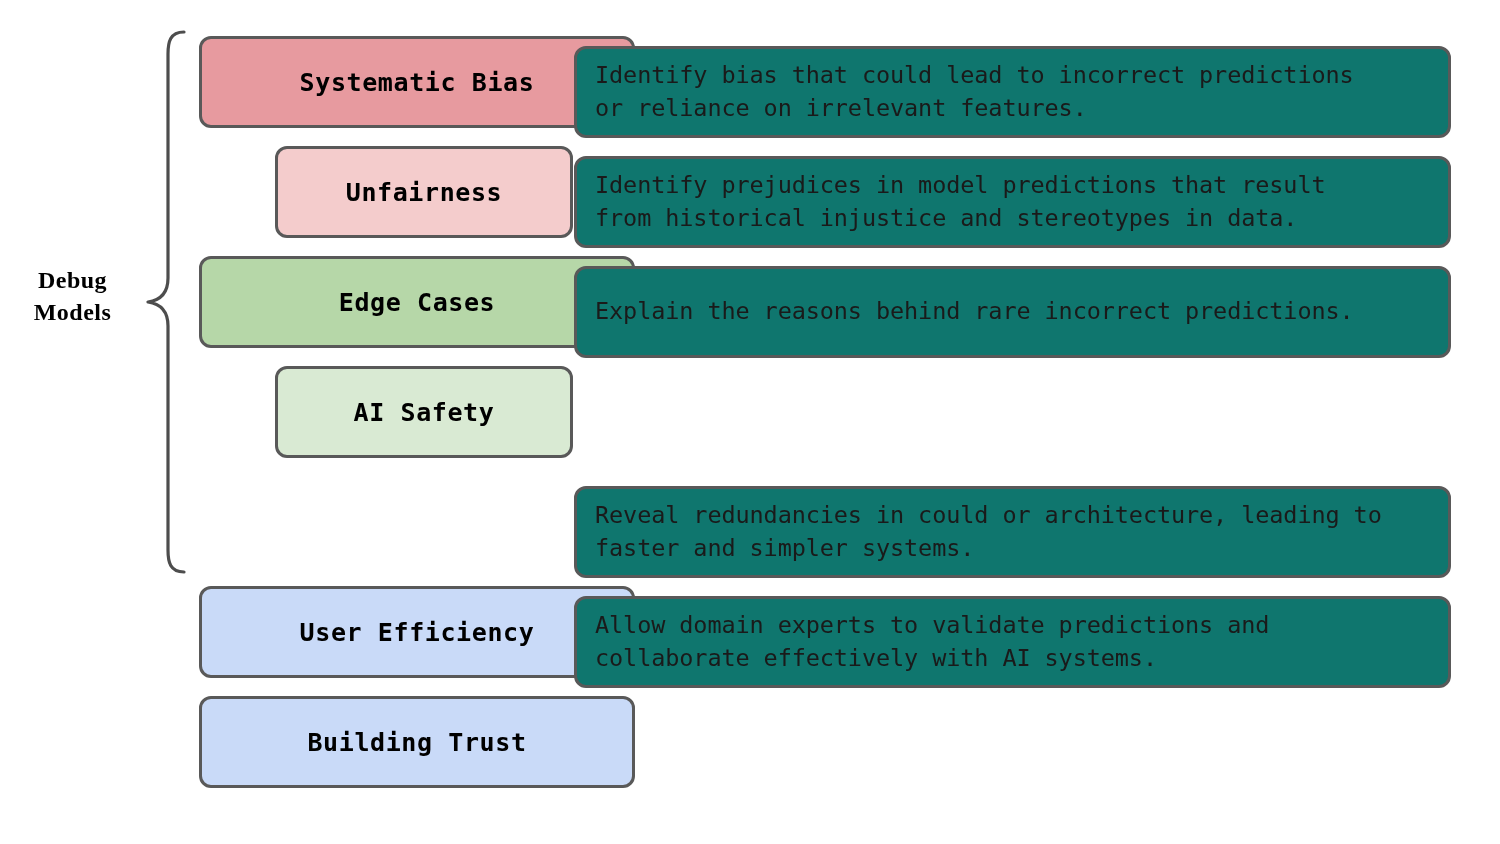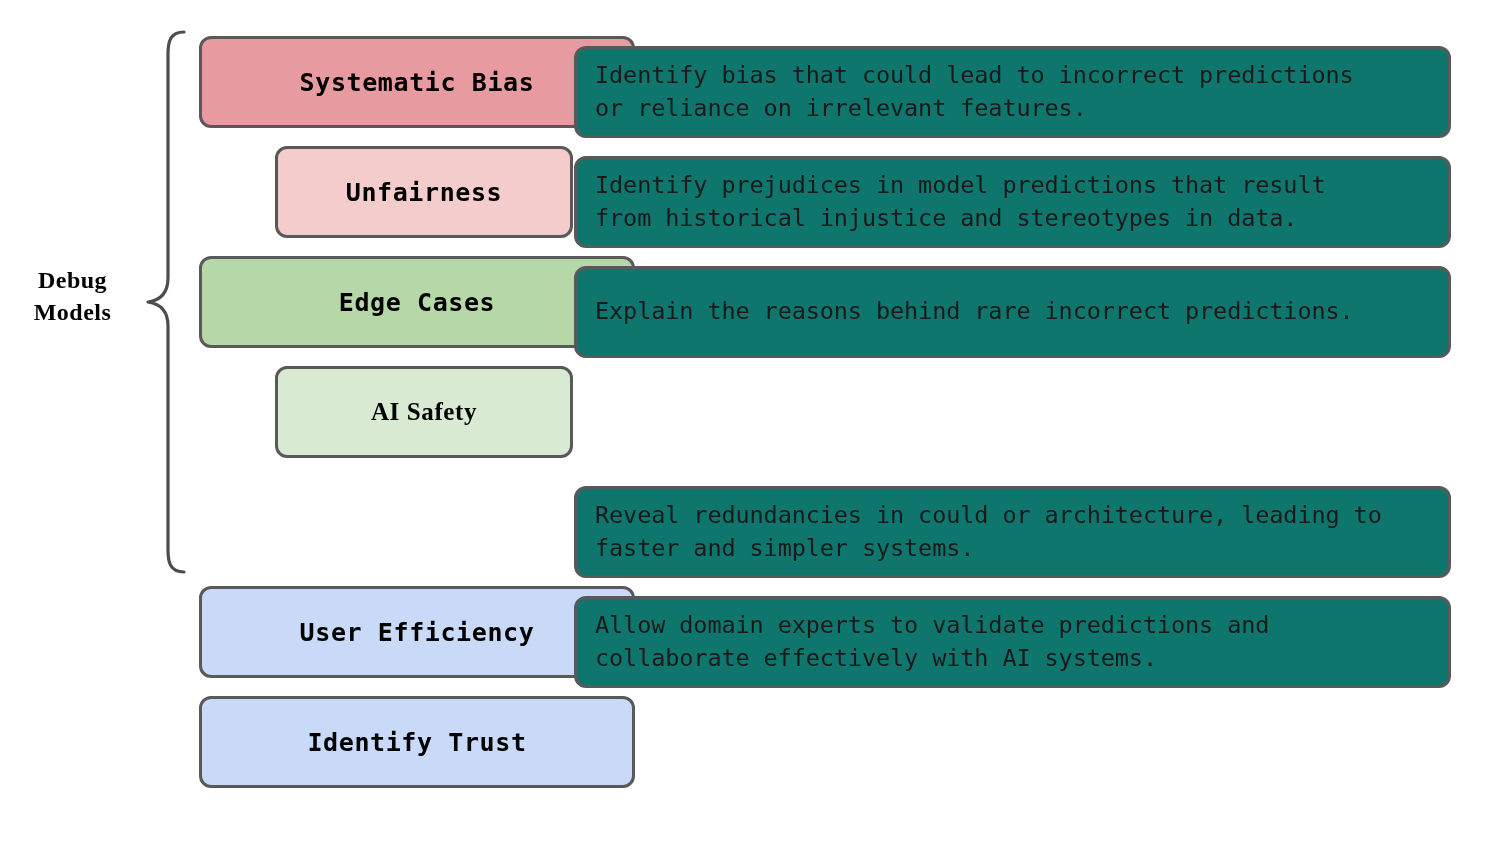--- a/index.html
+++ b/index.html
@@ -143,34 +143,34 @@
           <div class="desc-text">Identify prejudices in model predictions that result
 from historical injustice and stereotypes in data.</div>
         </div>
       </div>
       <div class="row" style="top: 248px;">
         <div class="label-box lvl0" style="background: rgb(182, 215, 168);">Edge Cases</div>
         <div class="desc-box">
           <div class="desc-text">Explain the reasons behind rare incorrect predictions.</div>
         </div>
       </div>
-      <div class="row" style="top: 358px; font-family: Liberation Serif, serif;">
+      <div class="row" style="top: 358px;">
         <div class="label-box lvl1" style="background: rgb(217, 234, 211);">AI Safety</div>
       </div>
       <div class="row" style="top: 468px;">
         <div class="desc-box">
           <div class="desc-text">Reveal redundancies in could or architecture, leading to
 faster and simpler systems.</div>
         </div>
       </div>
       <div class="row" style="top: 578px;">
         <div class="label-box lvl0" style="background: rgb(201, 218, 248);">User Efficiency</div>
         <div class="desc-box">
           <div class="desc-text">Allow domain experts to validate predictions and
 collaborate effectively with AI systems.</div>
         </div>
       </div>
       <div class="row" style="top: 688px;">
-        <div class="label-box lvl0" style="background: rgb(201, 218, 248);">Identify Trust</div>
+        <div class="label-box lvl0" style="background: rgb(201, 218, 248);">Building Trust</div>
       </div>
     </div>
 
 </div>
 
 </body></html>

